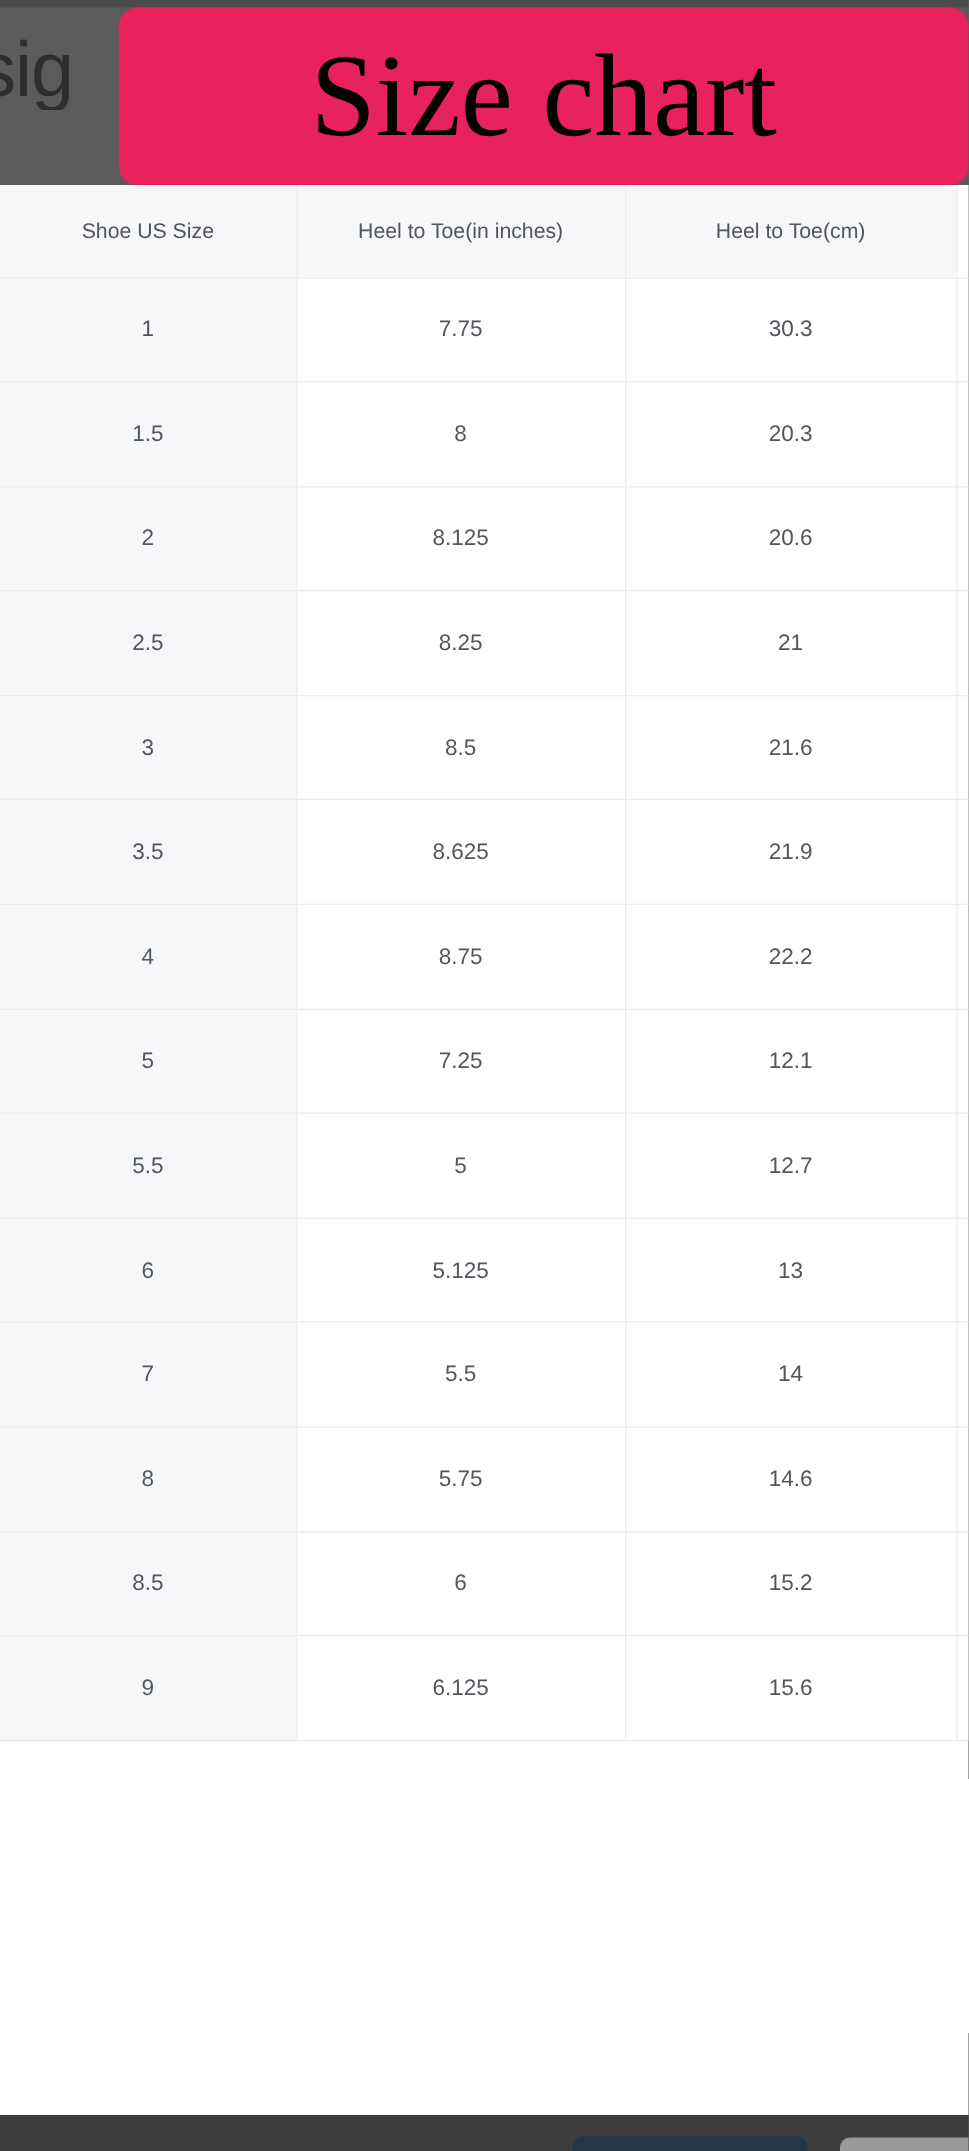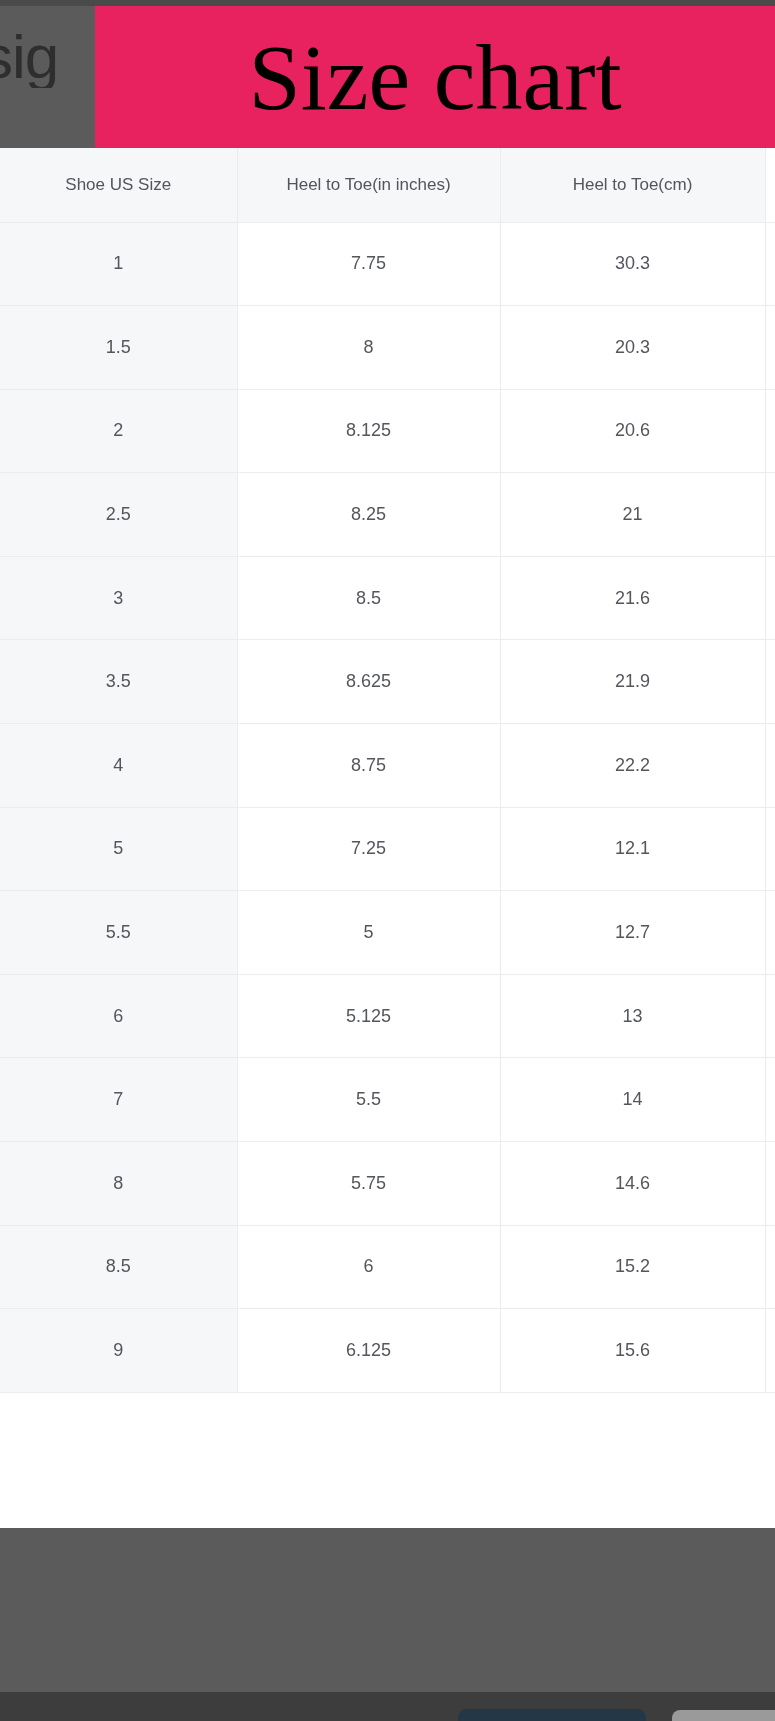--- a/index.html
+++ b/index.html
@@ -40,36 +40,37 @@
 
   
   .banner {
     position:absolute;
     left:95px; top:6px;
     width:680px; height:142px;
     background:#e8215f;
     display:flex;
     align-items:center;
     justify-content:center;
+    border-radius:15px;
   }
   .banner-title {
     font-family:"Liberation Serif", serif;
     font-size:94px;
     font-weight:400;
     color:#000000;
     line-height:1;
     letter-spacing:0px;
     white-space:nowrap;
   }
 
   
   .table-wrap {
     position:absolute;
     left:0; top:148px;
-    width:775px; height:1380px;
+    width:775px; height:1544px;
     background:#ffffff;
     overflow:hidden;
   }
   table.size-table {
     width:775px;
     border-collapse:collapse;
     table-layout:fixed;
   }
   table.size-table col.c0 { width:237px; }
   table.size-table col.c1 { width:263px; }

